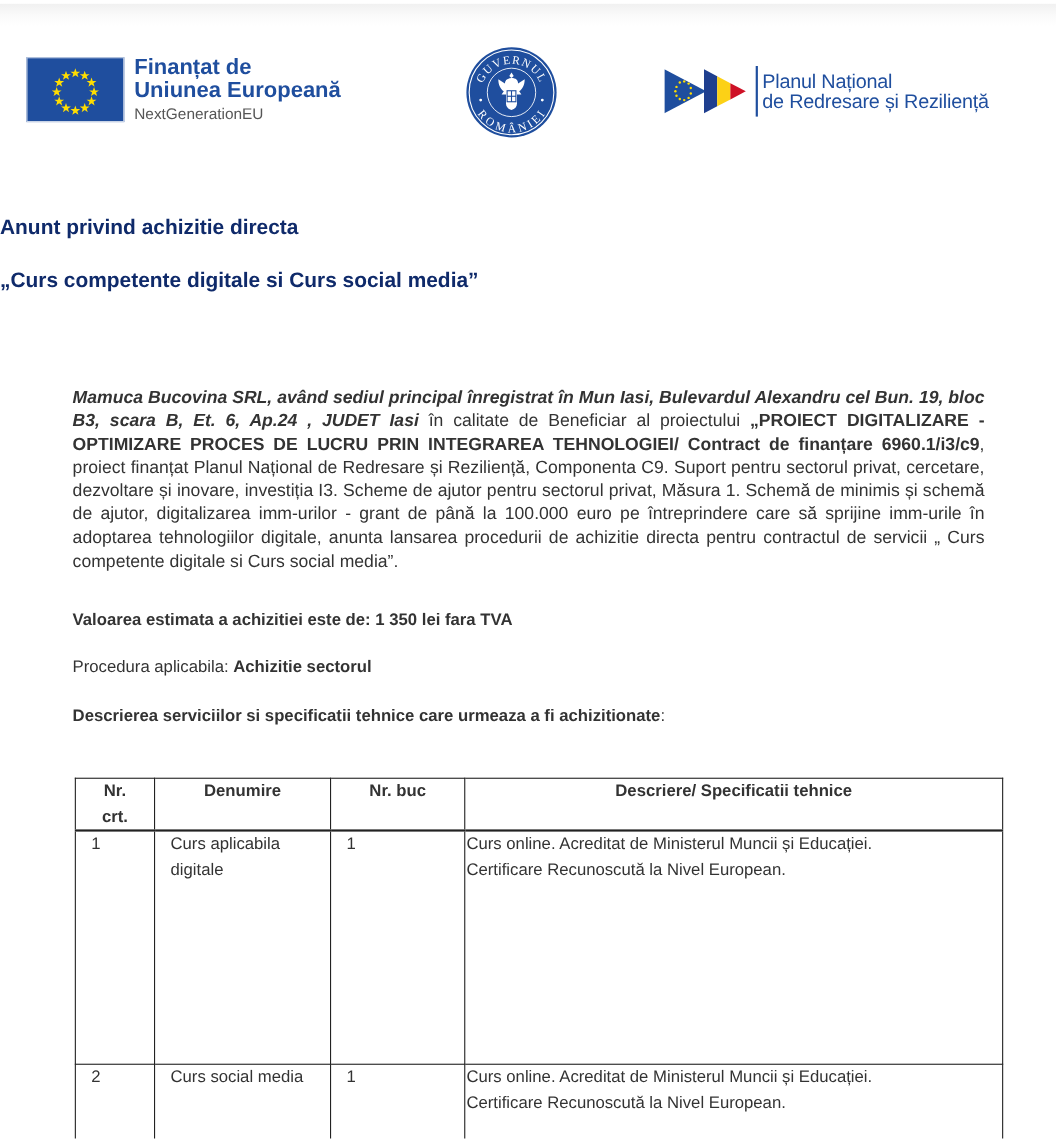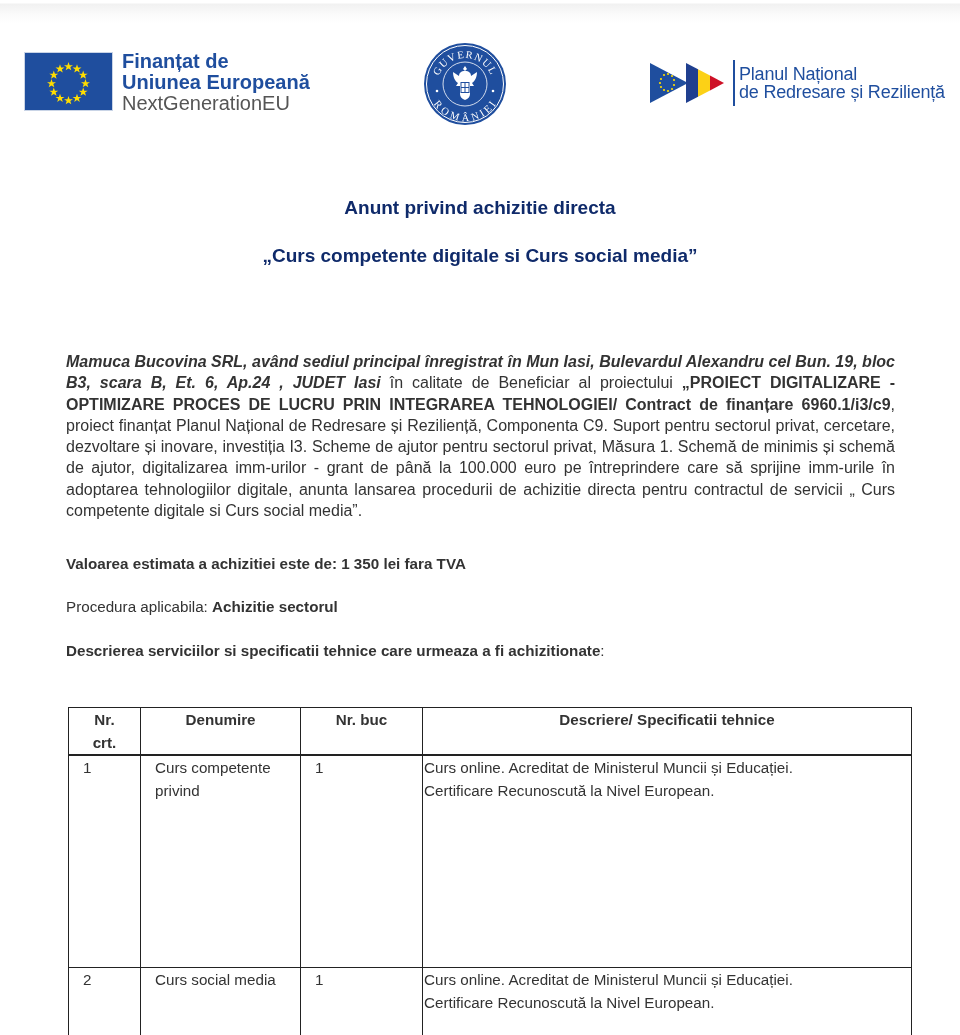--- a/index.html
+++ b/index.html
@@ -13,32 +13,32 @@
 
   
   .logo-eu { position: absolute; left: 24px; top: 52px; display: flex; align-items: flex-start; }
   .eu-flag {
     width: 89px; height: 59px; background: #1f4e9e; position: relative;
     border: 1px solid #c9d4e6;
   }
   .eu-flag svg { position: absolute; left: 0; top: 0; }
   .eu-text { margin-left: 9px; margin-top: -1px; }
   .eu-text .l1, .eu-text .l2 { font-weight: bold; color: #1f4e9e; font-size: 20px; line-height: 21px; }
-  .eu-text .l3 { color: #555555; font-size: 20px; line-height: 19px; margin-top: 1px; }
+  .eu-text .l3 { color: #555555; font-size: 14px; line-height: 19px; margin-top: 1px; }
 
   .logo-gov { position: absolute; left: 423px; top: 42px; width: 84px; height: 84px; }
 
-  .logo-pnrr { position: absolute; left: 604px; top: 60px; display: flex; align-items: center; margin-left: 46px; }
+  .logo-pnrr { position: absolute; left: 604px; top: 60px; display: flex; align-items: center; }
   .pnrr-mark { width: 80px; height: 44px; }
   .pnrr-sep { width: 2px; height: 46px; background: #1f4e9e; margin-left: 3px; }
   .pnrr-text { margin-left: 4px; color: #1f4e9e; font-size: 18px; line-height: 18px; letter-spacing: -0.2px; }
 
   
   .title {
-    position: absolute; left: 0; width: 960px; text-align: center;
+    position: absolute; left: 0; width: 960px; 
     color: #0f2a6a; font-weight: bold; font-size: 19px;
   }
   .title-1 { top: 197px; }
   .title-2 { top: 245px; }
 
   
   .para {
     position: absolute; left: 66px; top: 351px; width: 829px;
     font-size: 16px; line-height: 21.3px; text-align: justify; color: #333333;
   }
@@ -173,21 +173,21 @@
     <tr>
       <th>Nr. crt.</th>
       <th>Denumire</th>
       <th>Nr. buc</th>
       <th>Descriere/ Specificatii tehnice</th>
     </tr>
   </thead>
   <tbody>
     <tr class="row1">
       <td>1</td>
-      <td>Curs competente privind</td>
+      <td>Curs aplicabila digitale</td>
       <td>1</td>
       <td class="desc">
         <div>Curs online. Acreditat de Ministerul Muncii și Educației.</div>
         <div>Certificare Recunoscută la Nivel European.</div>
       </td>
     </tr>
     <tr class="row2">
       <td>2</td>
       <td>Curs social media</td>
       <td>1</td>

